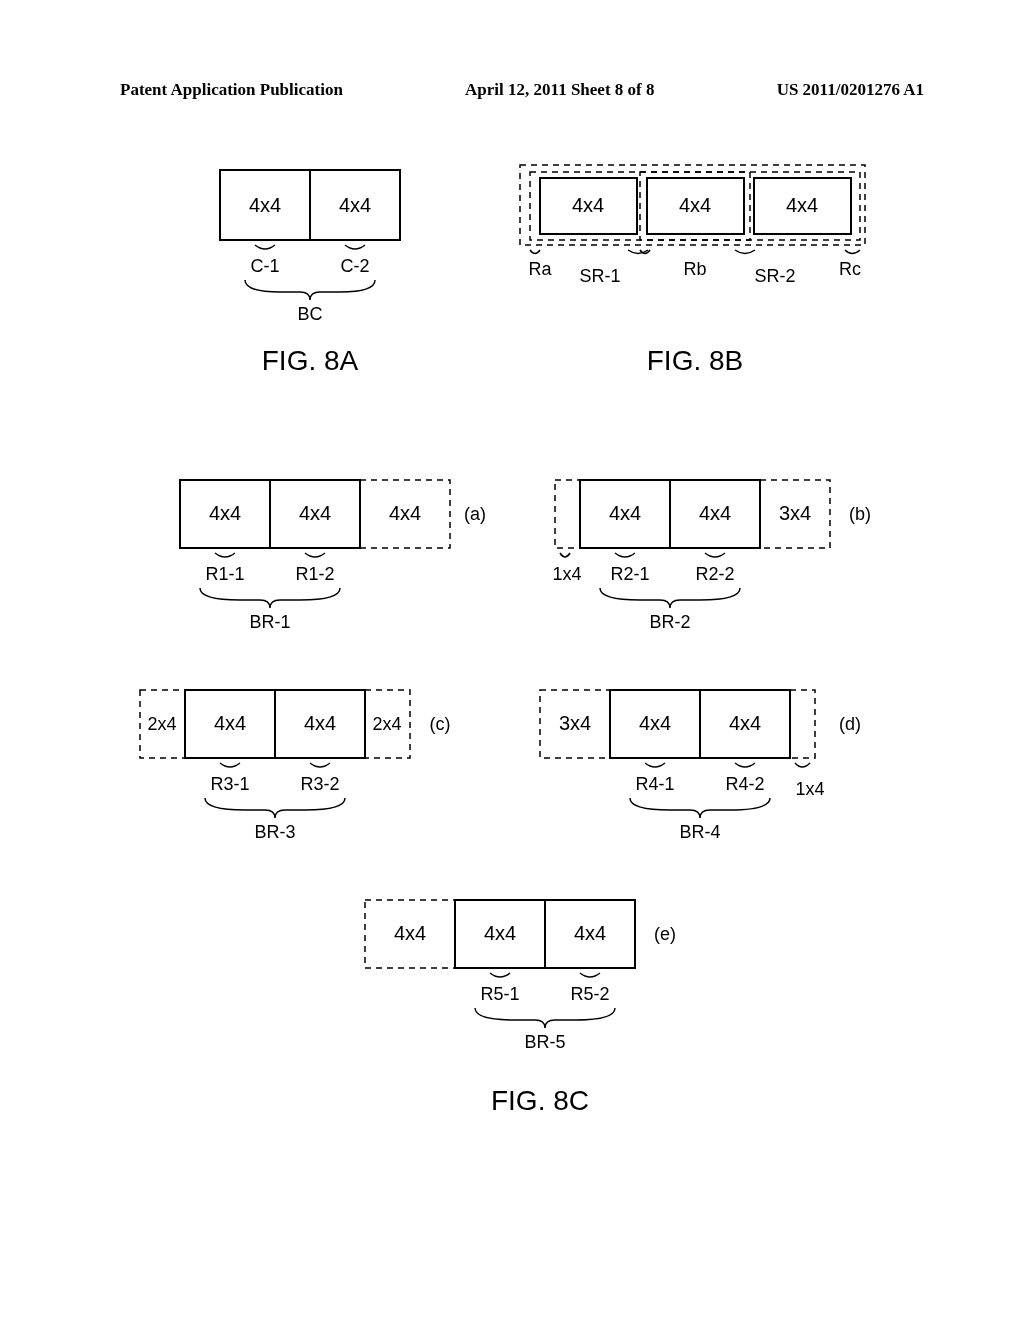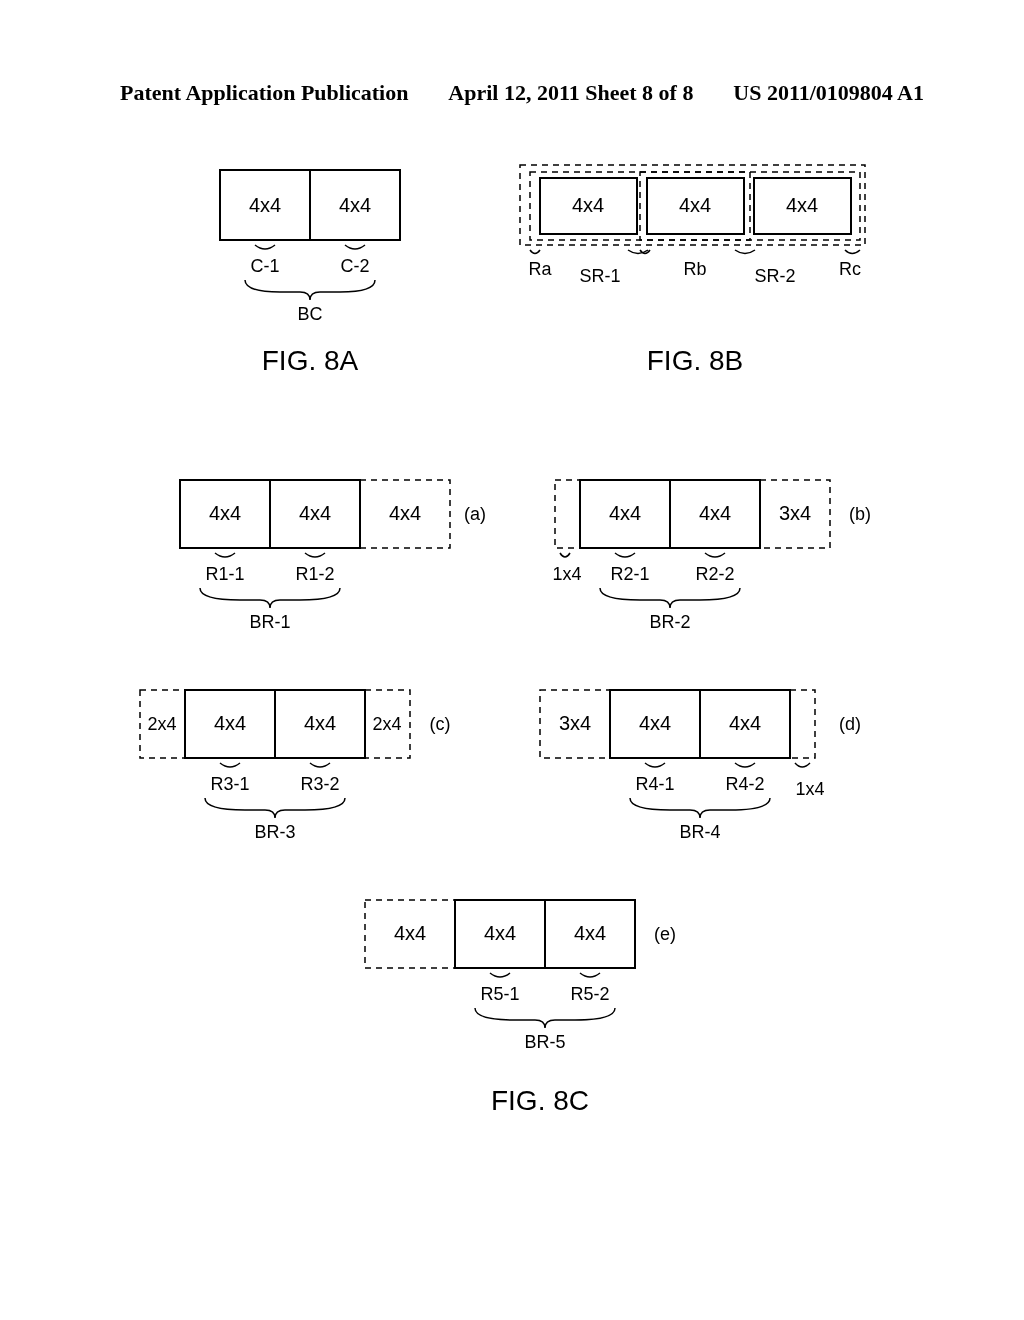--- a/index.html
+++ b/index.html
@@ -16,21 +16,21 @@
     position: relative;
     box-sizing: border-box;
   }
   .header {
     position: absolute;
     top: 80px;
     left: 120px;
     right: 100px;
     display: flex;
     justify-content: space-between;
-    font-size: 22px;
+    font-size: 17px;
     font-weight: bold;
   }
   svg text {
     font-family: Arial, Helvetica, sans-serif;
   }
   .fig-label {
     font-size: 28px;
     font-family: Arial, Helvetica, sans-serif;
   }
   .small-label {
@@ -43,21 +43,21 @@
   }
 </style>
 </head>
 <body>
 
 <div class="page">
 
   <div class="header">
     <span>Patent Application Publication</span>
     <span>April 12, 2011  Sheet 8 of 8</span>
-    <span>US 2011/0109804 A1</span>
+    <span>US 2011/0201276 A1</span>
   </div>
 
   <svg width="250" height="230" style="position:absolute; left:200px; top:160px;">
     <rect x="20" y="10" width="180" height="70" fill="none" stroke="#000" stroke-width="2"></rect>
     <line x1="110" y1="10" x2="110" y2="80" stroke="#000" stroke-width="2"></line>
     <text class="cell-text" x="65" y="52" text-anchor="middle">4x4</text>
     <text class="cell-text" x="155" y="52" text-anchor="middle">4x4</text>
 
     <path d="M55 85 Q65 93 75 85" fill="none" stroke="#000" stroke-width="1.5"></path>
     <path d="M145 85 Q155 93 165 85" fill="none" stroke="#000" stroke-width="1.5"></path>

